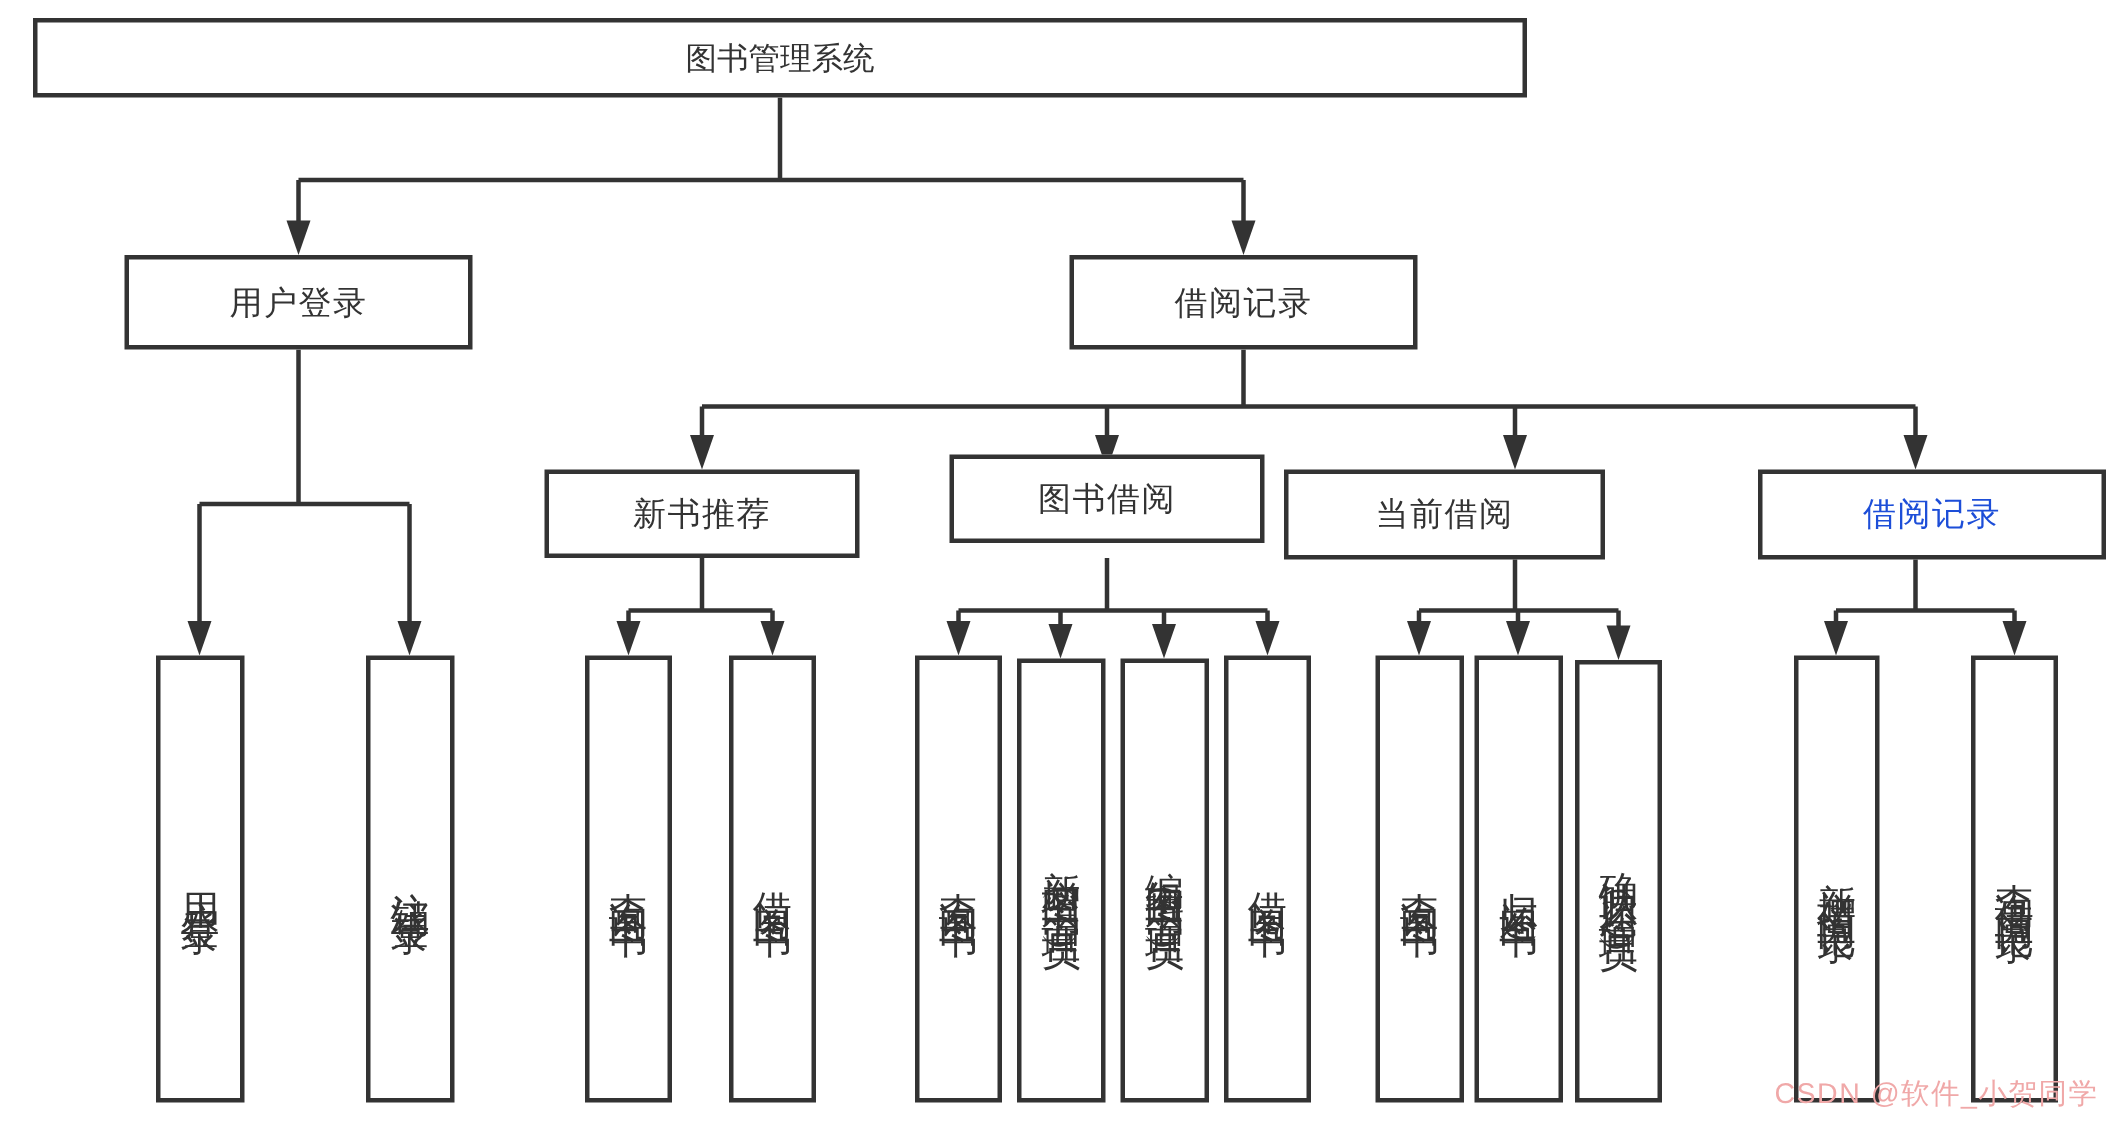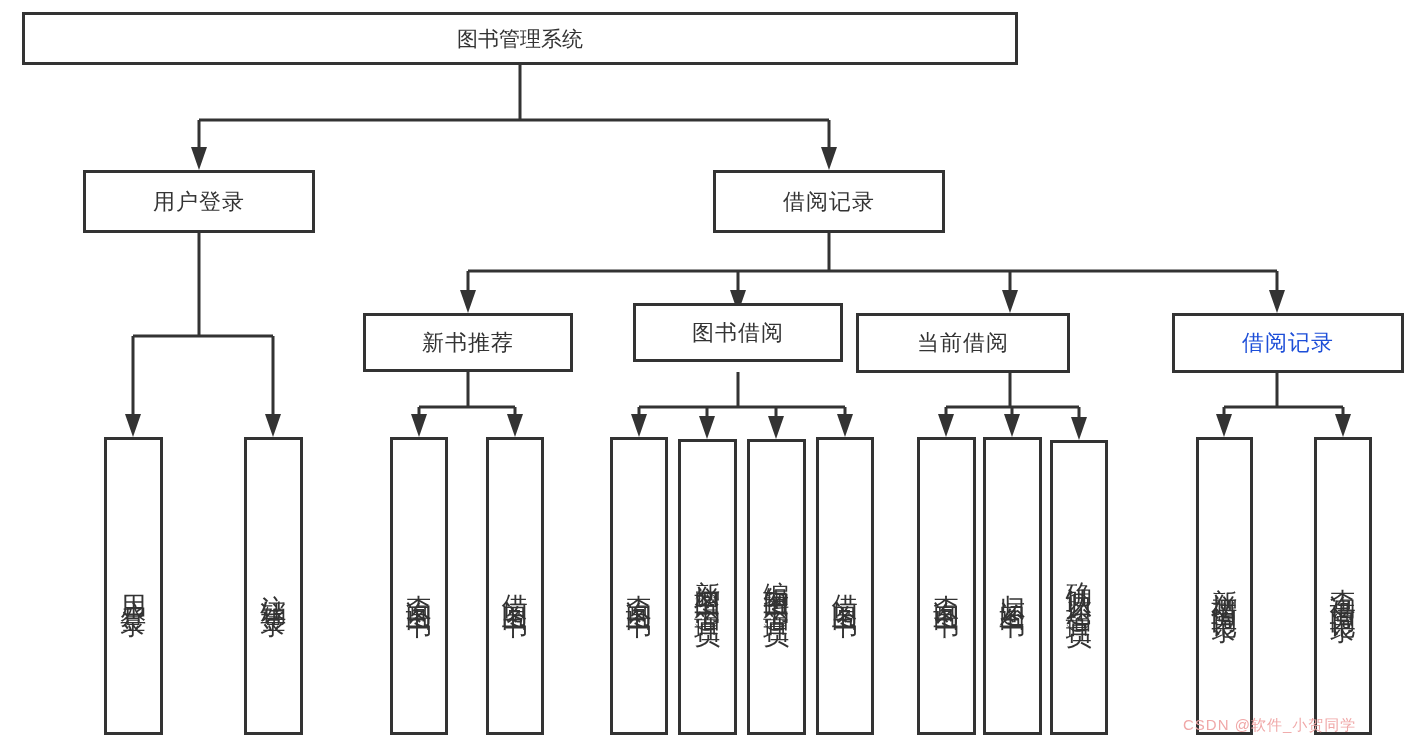--- a/index.html
+++ b/index.html
@@ -27,21 +27,21 @@
   .vnode .vtext{
     writing-mode:vertical-rl;
     text-orientation:mixed;
     font-size:26px;
     letter-spacing:6px;
     line-height:1.1;
   }
   .watermark{
     position:absolute;
     left:1183px;top:716px;
-    font-size:15px;
+    font-size:19px;
     letter-spacing:1px;
     color:#f0a8a8;
     white-space:nowrap;
   }
 </style>
 </head>
 <body>
 
 <div class="diagram">
 

